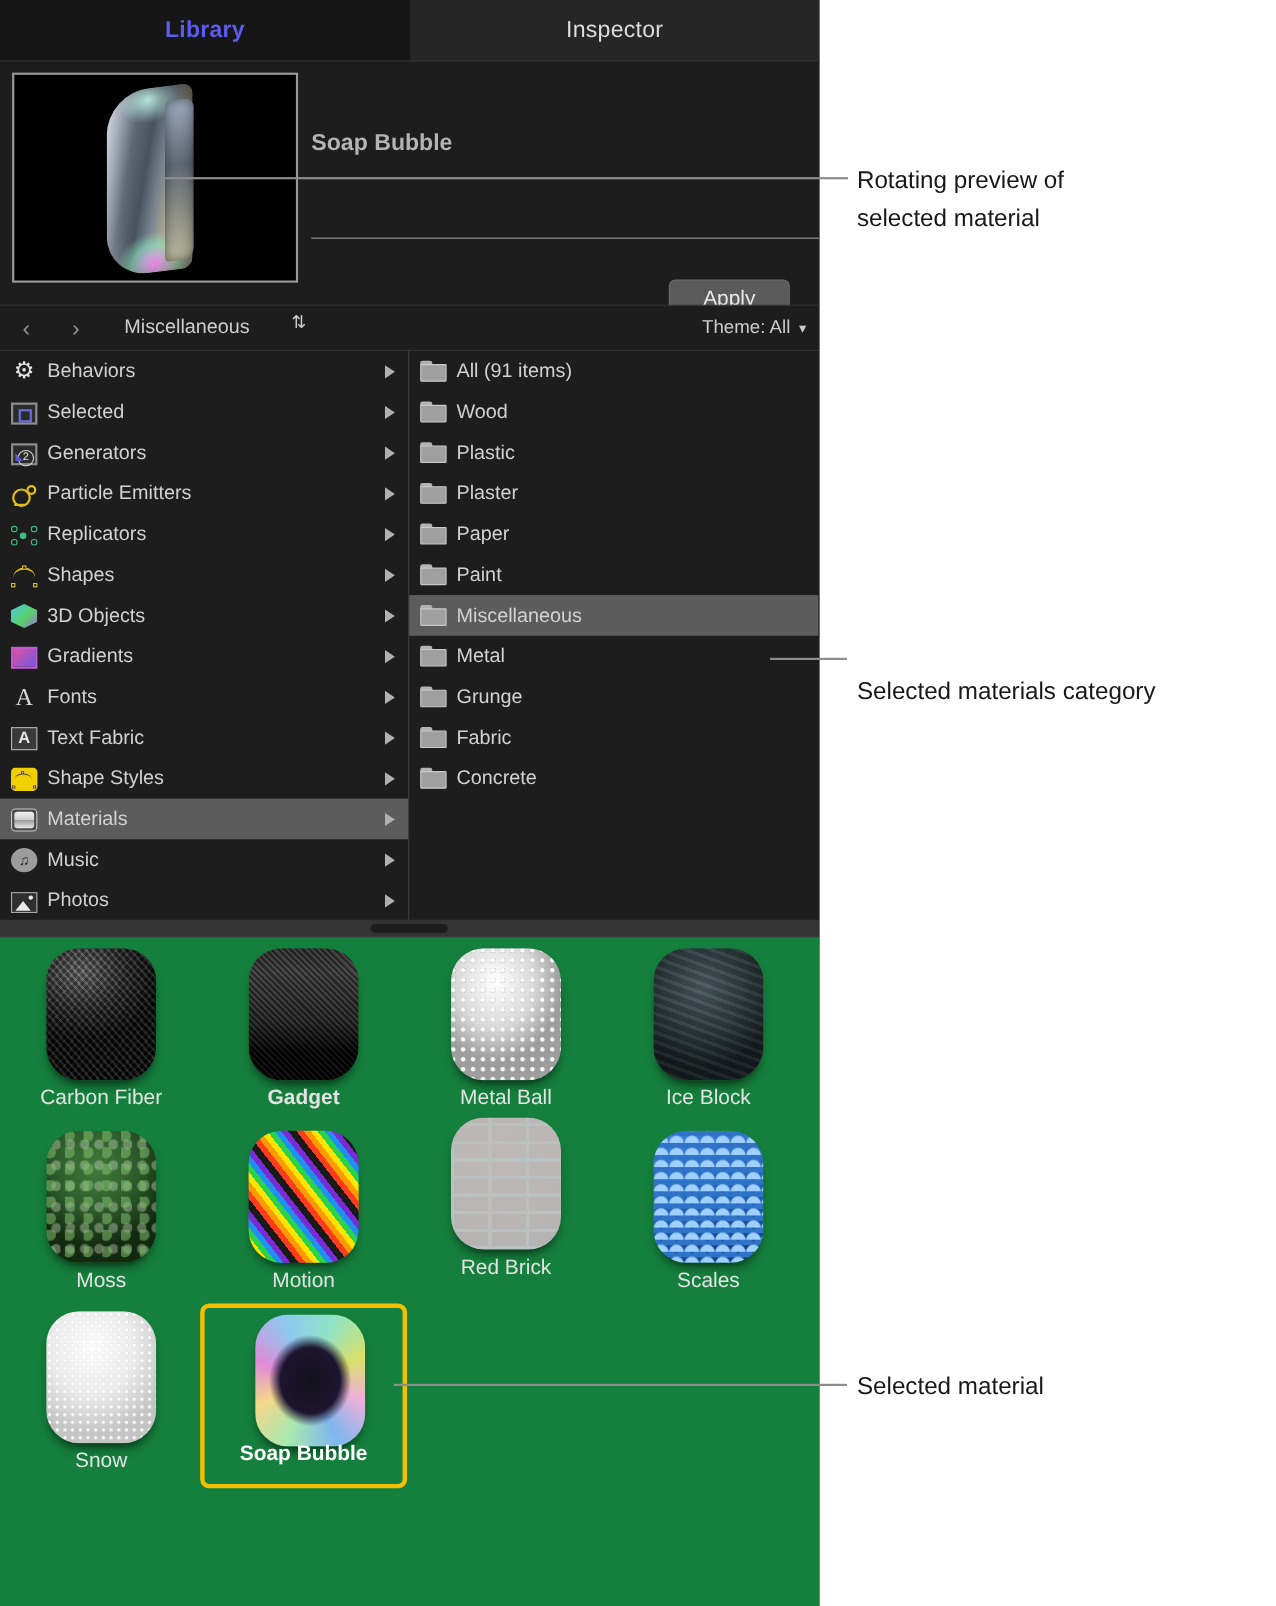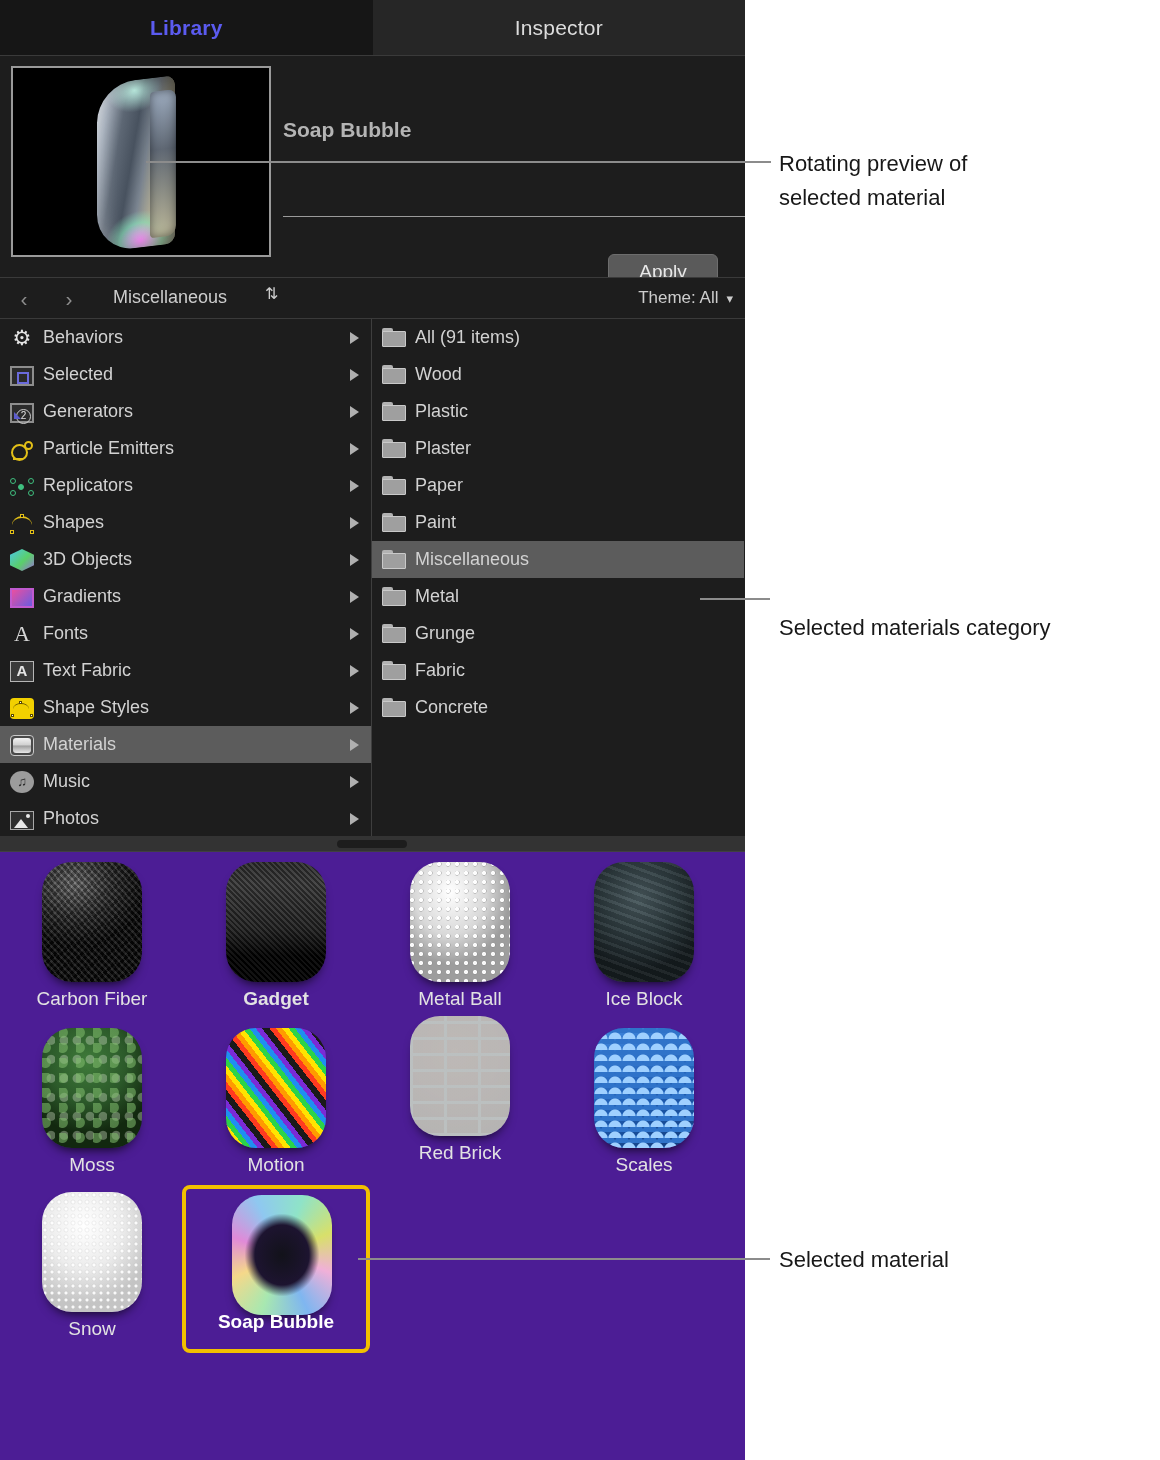--- a/index.html
+++ b/index.html
@@ -122,21 +122,21 @@
   .ic-photo{width:23px;height:19px;margin-top:3px;background:#2f2f2f;border:1.5px solid #a8a8a8;box-sizing:border-box;overflow:hidden;}
   .ic-photo i{position:absolute;left:3px;bottom:1px;width:0;height:0;border-left:7px solid transparent;border-right:7px solid transparent;border-bottom:9px solid #e9e9e9;display:block;}
   .ic-photo u{position:absolute;right:3px;top:2px;width:4px;height:4px;background:#e9e9e9;border-radius:50%;display:block;}
 
   
   #drag-strip{position:absolute;left:0;top:836px;width:745px;height:15px;background:#333333;}
   #drag-pill{position:absolute;left:337px;top:840px;width:70px;height:8px;background:#1d1d1d;border-radius:4px;}
   #drag-line{position:absolute;left:0;top:851px;width:745px;height:1px;background:#404040;}
 
   
-  #grid{position:absolute;left:0;top:852px;width:745px;height:608px;background:#4c1d95;}
+  #grid{position:absolute;left:0;top:852px;width:745px;height:608px;background:#15803d;}
   .cell{position:absolute;width:184px;height:166px;}
   .thumb{
     position:absolute;left:42px;top:2px;width:100px;height:120px;border-radius:30px;
     box-shadow:0 7px 12px -6px rgba(0,0,0,.85);
   }
   .cell .cap{position:absolute;left:0;top:128px;width:184px;text-align:center;font-size:19px;color:#e2e2e2;}
   .cell.selected{outline:4px solid #f2c000;border-radius:4px;width:180px;height:160px;}
   .cell.selected .cap{font-weight:bold;color:#ffffff;top:122px;width:180px;}
   .cell.selected .thumb{left:46px;top:6px;}
 

